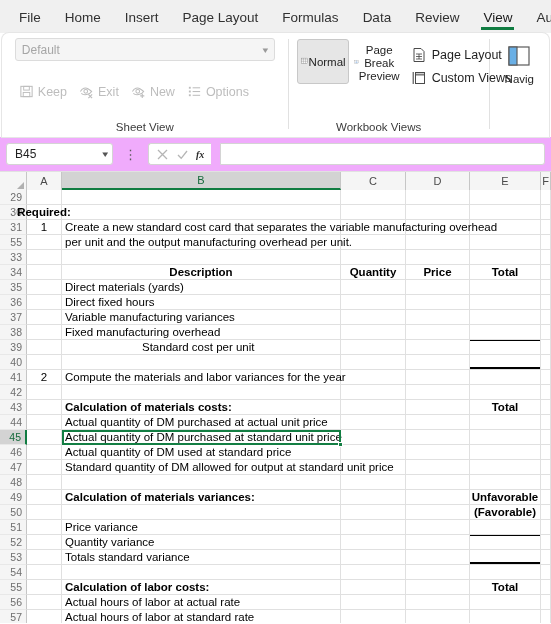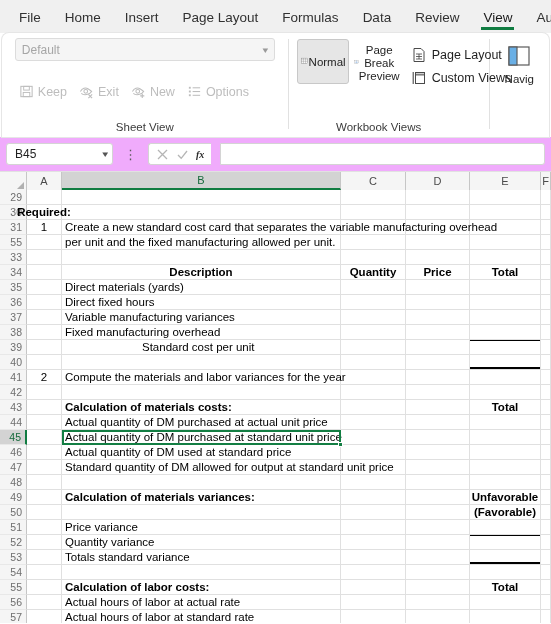--- a/index.html
+++ b/index.html
@@ -431,21 +431,21 @@
         <div class="cell a">1</div>
         <div class="cell b spill">Create a new standard cost card that separates the variable manufacturing overhead</div>
         <div class="cell c"></div>
         <div class="cell d"></div>
         <div class="cell e"></div>
         <div class="cell f"></div>
       </div>
       <div class="grid-row">
         <div class="row-head">55</div>
         <div class="cell a"></div>
-        <div class="cell b spill">per unit and the fixed manufacturing allowed per unit.</div>
+        <div class="cell b spill">per unit and the output manufacturing overhead per unit.</div>
         <div class="cell c"></div>
         <div class="cell d"></div>
         <div class="cell e"></div>
         <div class="cell f"></div>
       </div>
       <div class="grid-row">
         <div class="row-head">33</div>
         <div class="cell a"></div>
         <div class="cell b"></div>
         <div class="cell c"></div>

